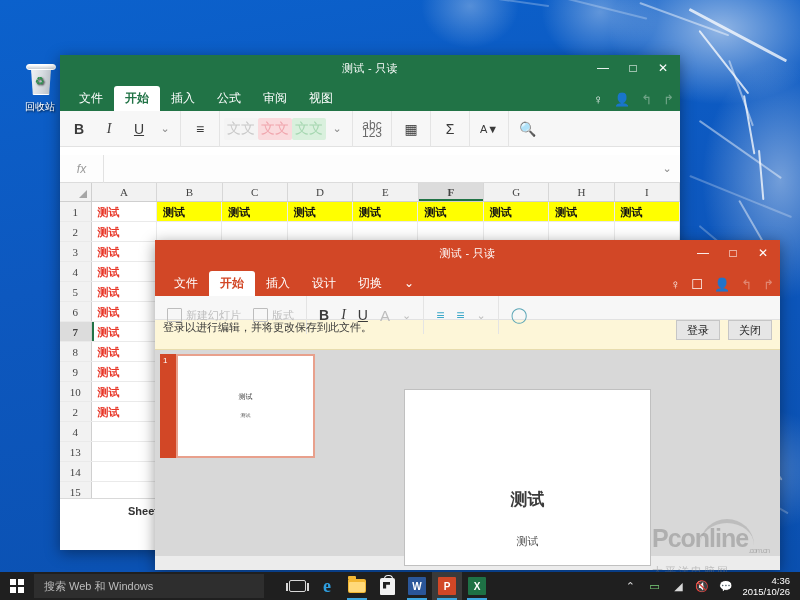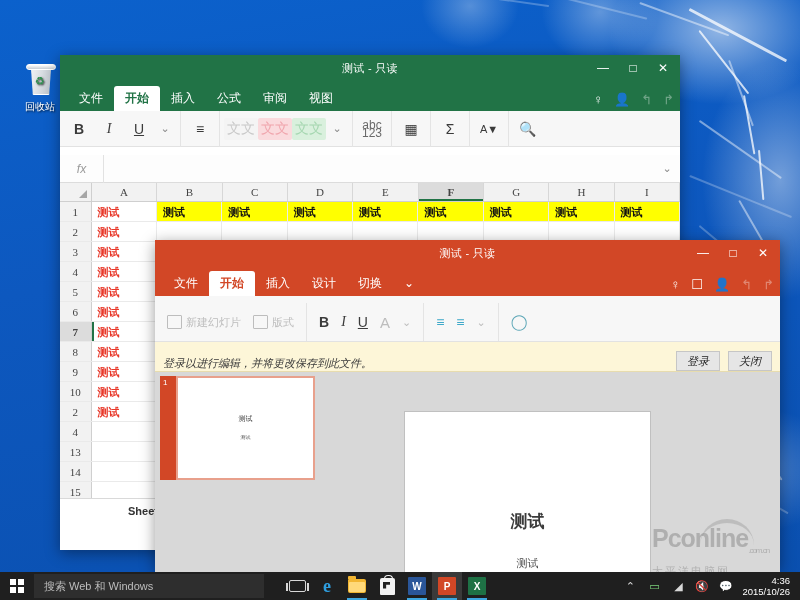--- a/index.html
+++ b/index.html
@@ -119,30 +119,30 @@
   .sheettabs { position:absolute; left:0; bottom:0; width:100%; height:24px; background:#fff;
      border-top:1px solid #d9d9d9; display:flex; align-items:center; padding-left:60px; }
   .stab { font-size:11px; color:#333; font-weight:bold; padding:0 8px; }
 
   
   #ppt-window { left:155px; top:240px; width:625px; height:330px; background:#ececec; }
   #ppt-window .titlebar { background:#d24726; }
   #ppt-window .ribtabs { background:#d24726; }
   #ppt-window .rtab.active { color:#d24726; }
 
-  .pp-toolbar { height:46px; background:#f7f7f7; border-bottom:1px solid #e2e2e2;
-      display:flex; align-items:flex-end; }
+  .pp-toolbar { height:24px; background:#f7f7f7; border-bottom:1px solid #e2e2e2;
+      display:flex; align-items:flex-start; }
   .pp-grp { display:flex; align-items:center; height:38px; padding:0 6px; border-right:1px solid #e4e4e4; }
   .pp-btn { height:30px; display:flex; align-items:center; gap:4px; padding:0 6px;
       font-size:11px; color:#3b3b3b; }
   .pp-btn.dis { color:#bdbdbd; }
   .sq { width:15px; height:14px; border:1.4px solid currentColor; border-radius:1px; display:inline-block;}
 
   .infobar { height:30px; background:#fdf6d8; border-bottom:1px solid #e7dcae;
-      display:flex; align-items:flex-end; padding:0 8px;font-style:italic; }
+      display:flex; align-items:flex-start; padding:0 8px; }
   .infobar .msg { flex:1; font-size:11px; color:#3a3a3a; }
   .ibtn { height:20px; min-width:44px; background:#e6e6e6; border:1px solid #c6c6c6;
       font-size:11px; color:#222; display:flex; align-items:center; justify-content:center;
       margin-left:8px; padding:0 8px; }
 
   .pp-body { position:relative; height:calc(100% - 26px - 30px - 38px - 30px); background:#d8d8d8; }
   .thumbpane { position:absolute; left:0; top:0; width:165px; height:100%; background:#d8d8d8; }
   .thumb { position:absolute; left:5px; top:4px; width:155px; height:104px; display:flex; }
   .thumb .num { width:16px; background:#d24726; color:#fff; font-size:8px; padding:2px 0 0 3px; }
   .thumb .page { flex:1; background:#fff; border:2px solid #e8a08c; position:relative; }

